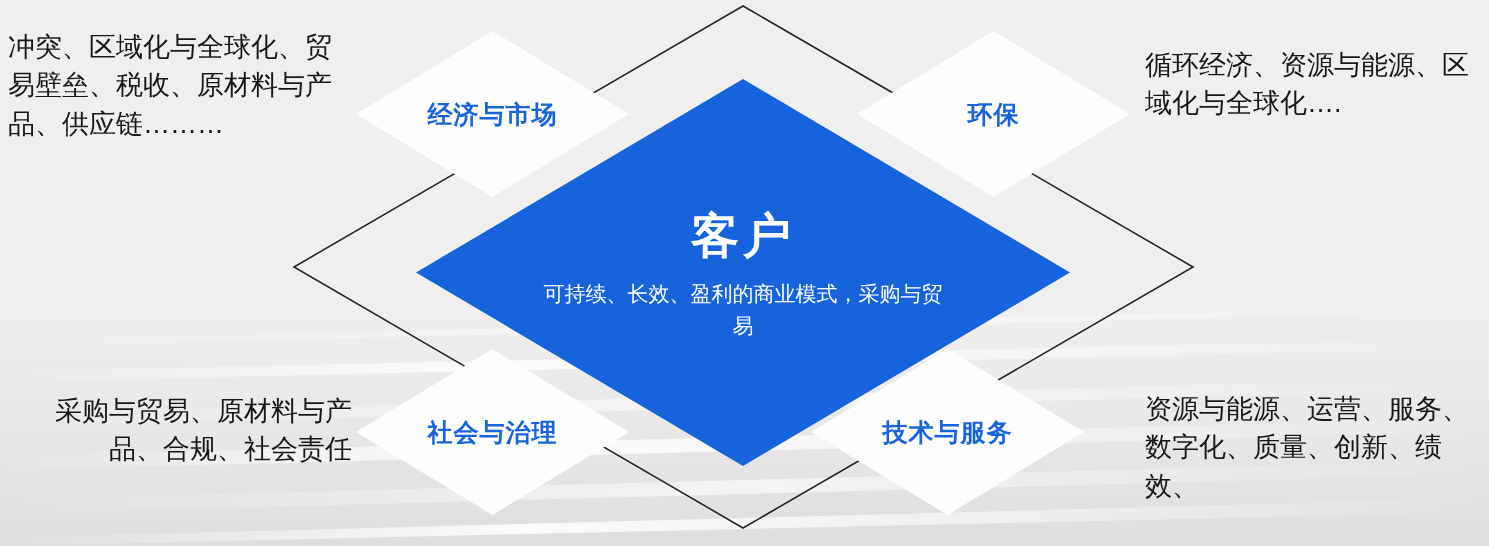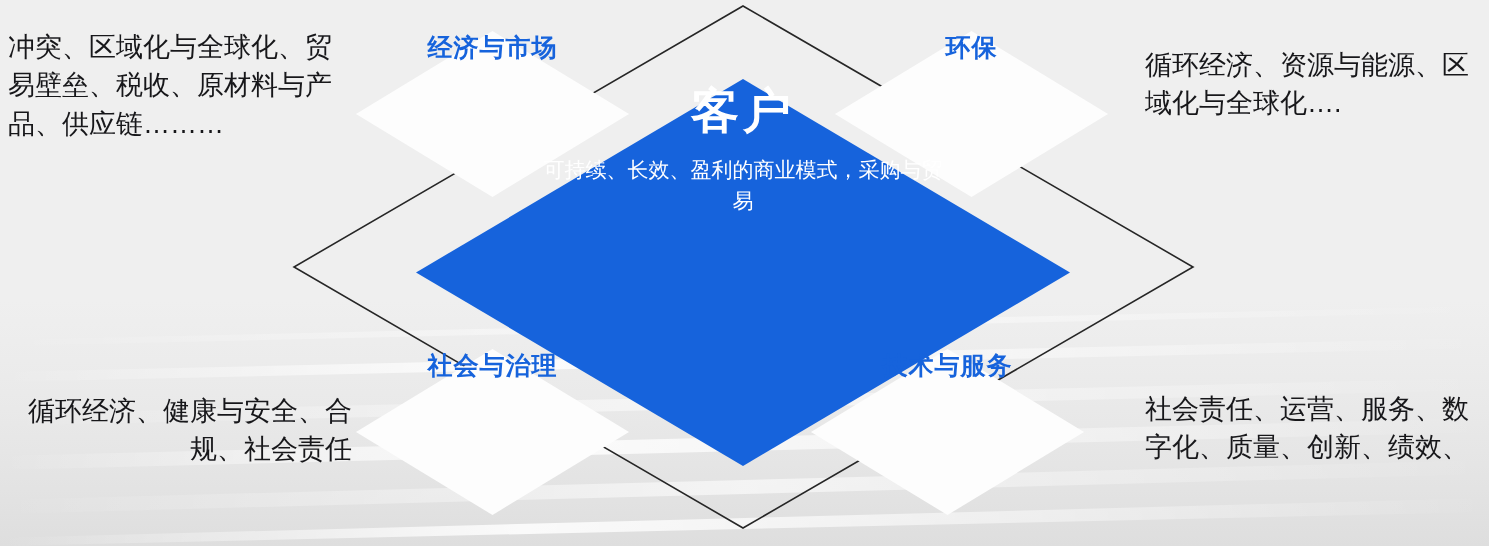--- a/index.html
+++ b/index.html
@@ -29,21 +29,21 @@
     position: absolute;
     left: 0; top: 0;
     width: 1489px; height: 546px;
     pointer-events: none;
   }
 
   
   .diamond {
     position: absolute;
     display: flex;
-    align-items: flex-start;
+    align-items: center;
     justify-content: center;
     text-align: center;
   }
   .diamond .shape {
     position: absolute;
     inset: 0;
   }
 
   .node-label {
     position: relative;
@@ -83,21 +83,21 @@
     color: #ffffff;
     font-size: 21px;
     line-height: 1.5;
     margin-top: 16px;
     width: 415px;
     text-align: center;
   }
 
   
   #d-economy  { left: 356px; top:  31px; width: 273px; height: 166px; }
-  #d-environ  { left: 835px; top:  31px; width: 273px; height: 166px; }
+  #d-environ  { left: 857px; top:  31px; width: 273px; height: 166px; }
   #d-social   { left: 356px; top: 349px; width: 273px; height: 166px; }
   #d-tech     { left: 811px; top: 349px; width: 273px; height: 166px; }
 
   
   .desc {
     position: absolute;
     color: #17171a;
     font-size: 27px;
     line-height: 1.42;
   }
@@ -177,17 +177,17 @@
     <div id="center-content">
       <div id="center-title">客户</div>
       <div id="center-subtitle">可持续、长效、盈利的商业模式，采购与贸易</div>
     </div>
   </div>
 
   <div class="desc" id="desc-tl">冲突、区域化与全球化、贸易壁垒、税收、原材料与产品、供应链………</div>
 
   <div class="desc" id="desc-tr">循环经济、资源与能源、区域化与全球化….</div>
 
-  <div class="desc" id="desc-bl">循环经济、健康与安全、合规、社会责任</div>
+  <div class="desc" id="desc-bl">采购与贸易、原材料与产品、合规、社会责任</div>
 
-  <div class="desc" id="desc-br">社会责任、运营、服务、数字化、质量、创新、绩效、</div>
+  <div class="desc" id="desc-br">资源与能源、运营、服务、数字化、质量、创新、绩效、</div>
 
 </div>
 
 </body></html>

